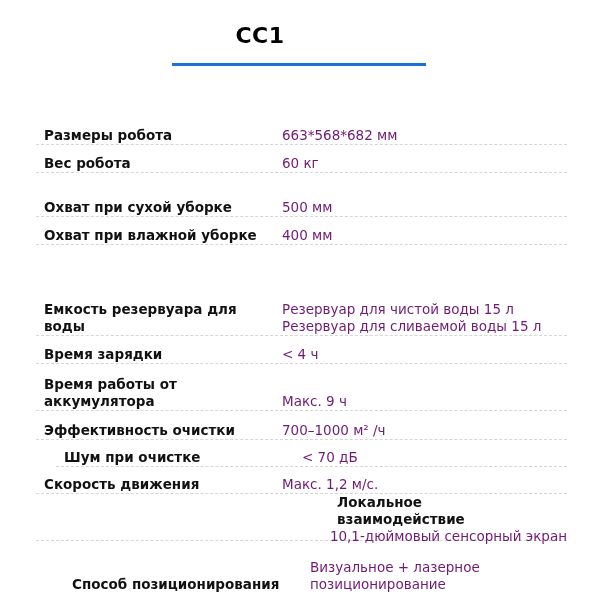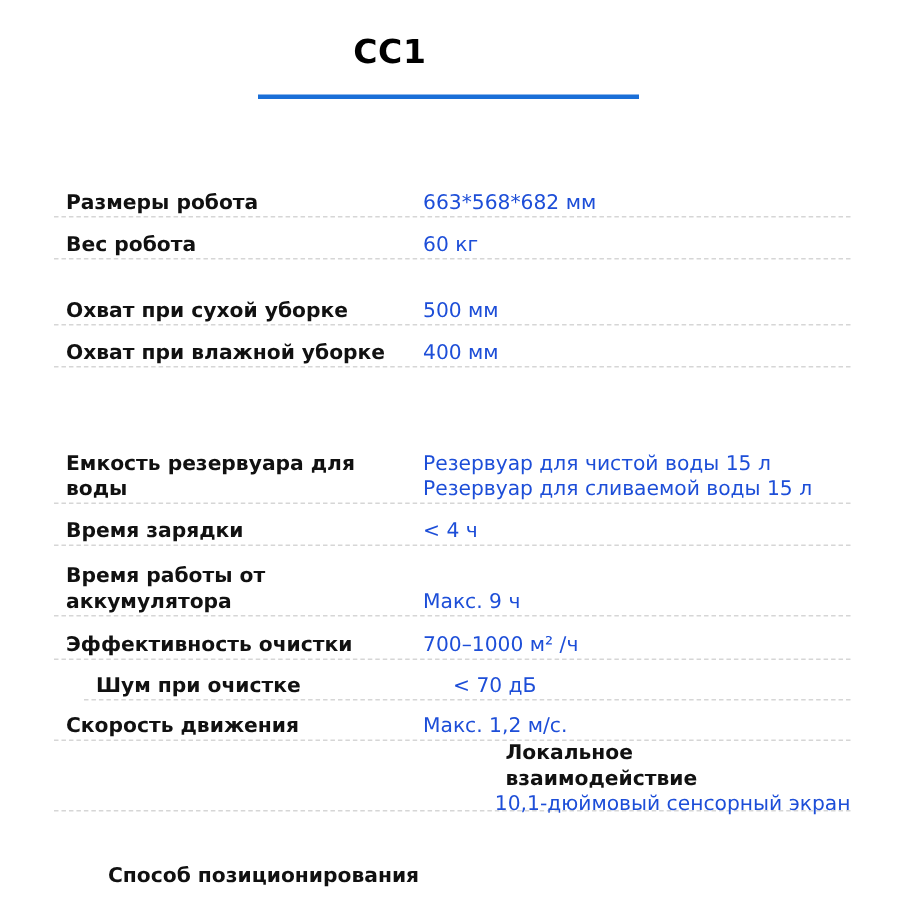--- a/index.html
+++ b/index.html
@@ -60,21 +60,21 @@
       font-size: 13.5px;
       line-height: 17px;
       color: #111111;
     }
     .value {
       flex: 1;
       padding-left: 8px;
       box-sizing: border-box;
       font-size: 13.5px;
       line-height: 17px;
-      color: #1d4ed8;
+      color: #701a75;
     }
     .value .line {
       display: block;
     }
   </style>
 </head>
 <body>
 
 <div class="title">CC1</div>
 <div class="title-underline"></div>
@@ -142,14 +142,18 @@
       </div>
     </div>
     <div class="row" style="height: 47px; flex-direction: column;">
       <div class="label" style="padding-right: 20px;">Локальное взаимодействие</div>
       <div class="value">
         <span class="line">10,1-дюймовый сенсорный экран</span>
       </div>
     </div>
     <div class="row last" style="height: 52px;">
       <div class="label">Способ позиционирования</div>
+      <div class="value">
+        <span class="line">Визуальное + лазерное</span>
+        <span class="line">позиционирование</span>
+      </div>
     </div>
   </div>
 
 </body></html>

